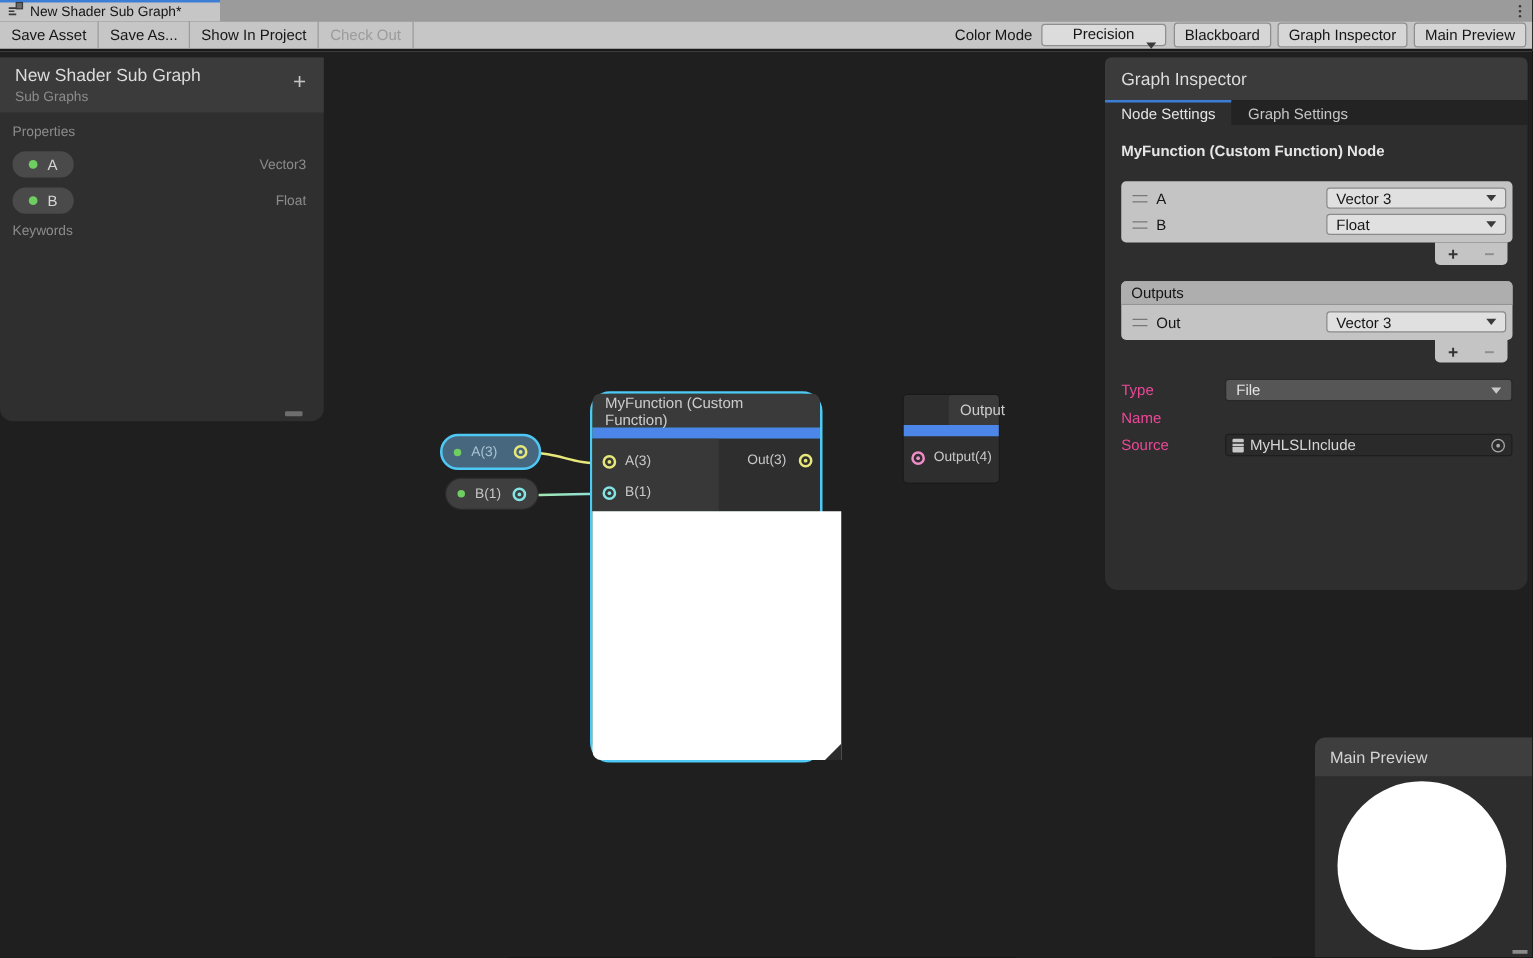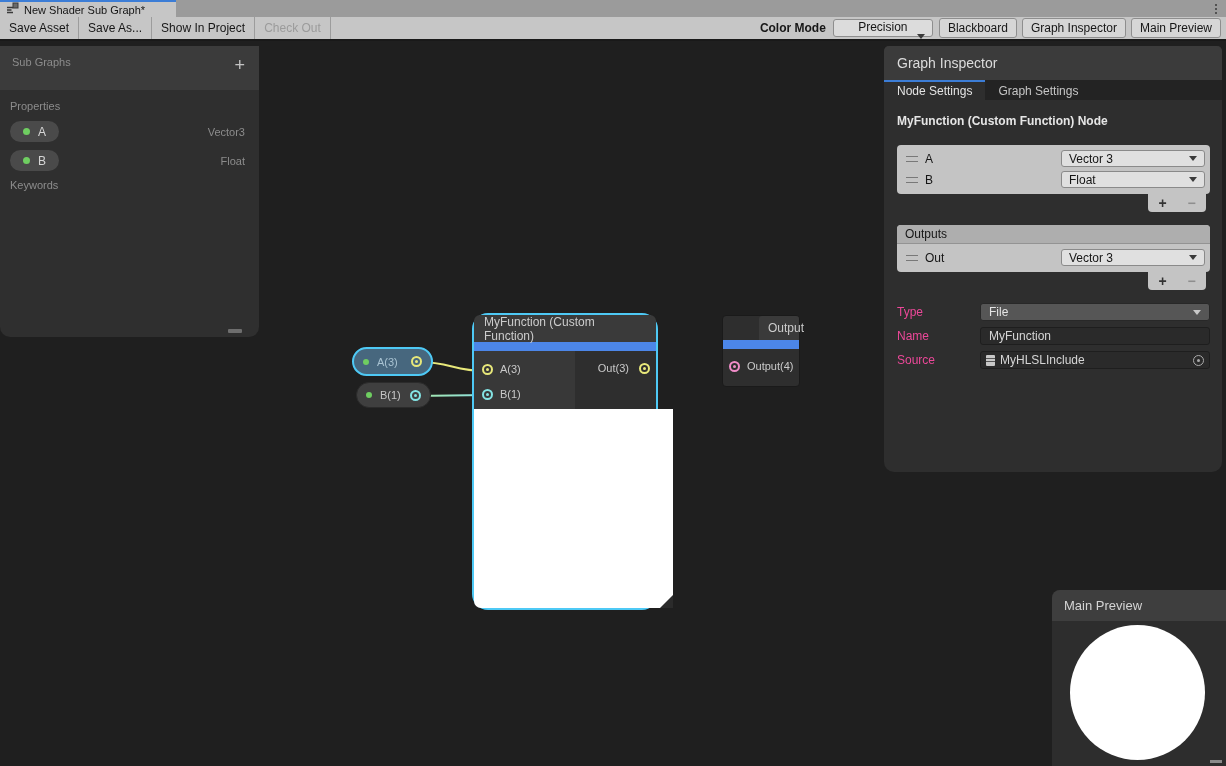--- a/index.html
+++ b/index.html
@@ -15,21 +15,21 @@
   .tab-title{font-size:11px;color:#141414;white-space:nowrap;}
   .kebab{margin-left:auto;display:flex;flex-direction:column;gap:2px;justify-content:center;padding:0 9px;}
   .kebab i{width:2px;height:2px;border-radius:50%;background:#3A3A3A;}
   
   .toolbar{position:absolute;left:0;top:17px;width:100%;height:24px;background:#C6C6C6;border-bottom:2px solid #191919;
     display:flex;align-items:center;font-size:12px;color:#161616;}
   .tbtn{display:flex;align-items:center;height:100%;padding:0 9px;border-right:1px solid #9C9C9C;cursor:default;}
   .tbtn:first-child{border-left:none;}
   .tbtn.disabled{color:#9B9B9B;}
   .tb-spacer{flex:1;}
-  .tb-label{margin:0 7px 0 12px;font-weight:bold;}
+  .tb-label{margin:0 7px 0 12px;}
   .dropdown-light{width:100px;height:18px;background:#DCDCDC;border:1px solid #8E8E8E;border-radius:3px;
     display:flex;align-items:center;padding:0 7px;margin-right:6px;flex-direction:column;}
   .arr-dark{width:0;height:0;border-left:4px solid transparent;border-right:4px solid transparent;border-top:5px solid #3A3A3A;margin-left:auto;}
   .arr-light{width:0;height:0;border-left:4px solid transparent;border-right:4px solid transparent;border-top:5px solid #C9C9C9;margin-left:auto;}
   .rbtn{background:#D6D6D6;border:1px solid #8E8E8E;border-radius:3px;padding:2px 8px;margin-right:5px;white-space:nowrap;}
   
   .graph{position:absolute;left:0;top:43px;width:1226px;height:723px;background:#1F1F1F;}
   .edges{position:absolute;left:0;top:0;width:1226px;height:766px;pointer-events:none;}
   
   .blackboard{position:absolute;left:0;top:46px;width:259px;height:291px;background:#2F2F2F;border-radius:0 0 10px 10px;}
@@ -212,20 +212,21 @@
         <span class="ring" style="--c:var(--port-vector4)">
             <i></i>
           </span>
         <span>Output(4)</span>
       </div>
     </div>
   </div>
 
   <div class="blackboard">
     <div class="bb-header">
+      <div class="bb-title">New Shader Sub Graph</div>
       <div class="bb-sub">Sub Graphs</div>
       <div class="bb-plus">+</div>
     </div>
     <div class="bb-body">
       <div class="bb-sec">Properties</div>
       <div class="prop-row">
         <span class="pill">
           <span class="gdot"></span>
           <span>A</span>
         </span>
@@ -301,23 +302,20 @@
 
       <div class="fieldrow">
         <span class="flabel">Type</span>
         <div class="fdrop">
           <span>File</span>
           <span class="arr-light"></span>
         </div>
       </div>
       <div class="fieldrow">
         <span class="flabel">Name</span>
-        <div class="finput">
-          <span>MyFunction</span>
-        </div>
       </div>
       <div class="fieldrow">
         <span class="flabel">Source</span>
         <div class="fobject">
           <span class="file-icon"></span>
           <span>MyHLSLInclude</span>
           <span class="picker">
               <i></i>
             </span>
         </div>

